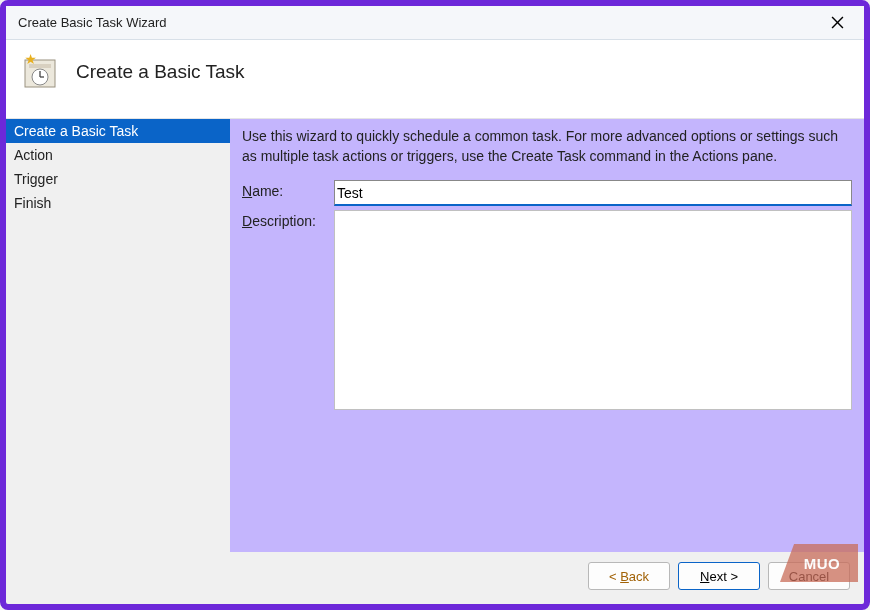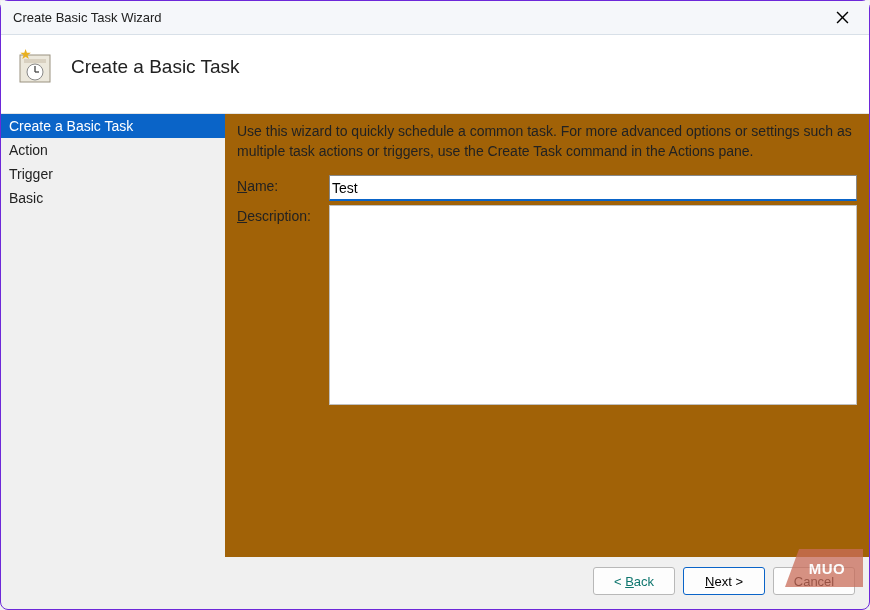--- a/index.html
+++ b/index.html
@@ -13,21 +13,21 @@
       background: #f0f0f0;
       width: 870px;
       height: 610px;
       overflow: hidden;
       position: relative;
     }
     .window {
       width: 870px;
       height: 610px;
       background: #f0f0f0;
-      border: 1px solid #6d28d9;
+      border: 6px solid #6d28d9;
       border-radius: 8px;
       display: flex;
       flex-direction: column;
       position: relative;
     }
     .titlebar {
       height: 34px;
       display: flex;
       align-items: center;
       justify-content: space-between;
@@ -87,21 +87,21 @@
       cursor: pointer;
     }
     .step.active {
       background: #0a64c8;
       color: #fff;
       padding: 4px 8px;
     }
     .content {
       flex: 1;
       padding: 8px 12px 0 12px;
-      background: #a16207;
+      background: #c4b5fd;
     }
     .intro-text {
       font-size: 14px;
       color: #222;
       line-height: 1.4;
       margin-bottom: 14px;
     }
     .form-row {
       display: flex;
       align-items: flex-start;
@@ -150,21 +150,21 @@
       height: 28px;
       padding: 0 14px;
       border: 1px solid #b8b8b8;
       background: #fdfdfd;
       font-size: 13px;
       font-family: inherit;
       cursor: pointer;
       border-radius: 3px;
     }
     .btn.disabled {
-      color: #0f766e;
+      color: #a16207;
       cursor: default;
       margin-left: 8px;
     }
     .btn.primary {
       border: 1.5px solid #0a64c8;
       color: #000;
     }
     .btn .underline {
       text-decoration: underline;
     }
@@ -226,21 +226,21 @@
       </svg>
     </div>
     <div class="header-title">Create a Basic Task</div>
   </div>
 
   <div class="body-area">
     <div class="sidebar">
       <div class="step active">Create a Basic Task</div>
       <div class="step">Action</div>
       <div class="step">Trigger</div>
-      <div class="step">Basic</div>
+      <div class="step">Finish</div>
     </div>
 
     <div class="content">
       <div class="intro-text">Use this wizard to quickly schedule a common task.  For more advanced options or settings such as multiple task actions or triggers, use the Create Task command in the Actions pane.</div>
 
       <div class="form-row">
         <div class="form-label"><span class="underline">N</span><span>ame:</span></div>
         <input type="text" class="text-input" value="Test" style="">
       </div>
 

